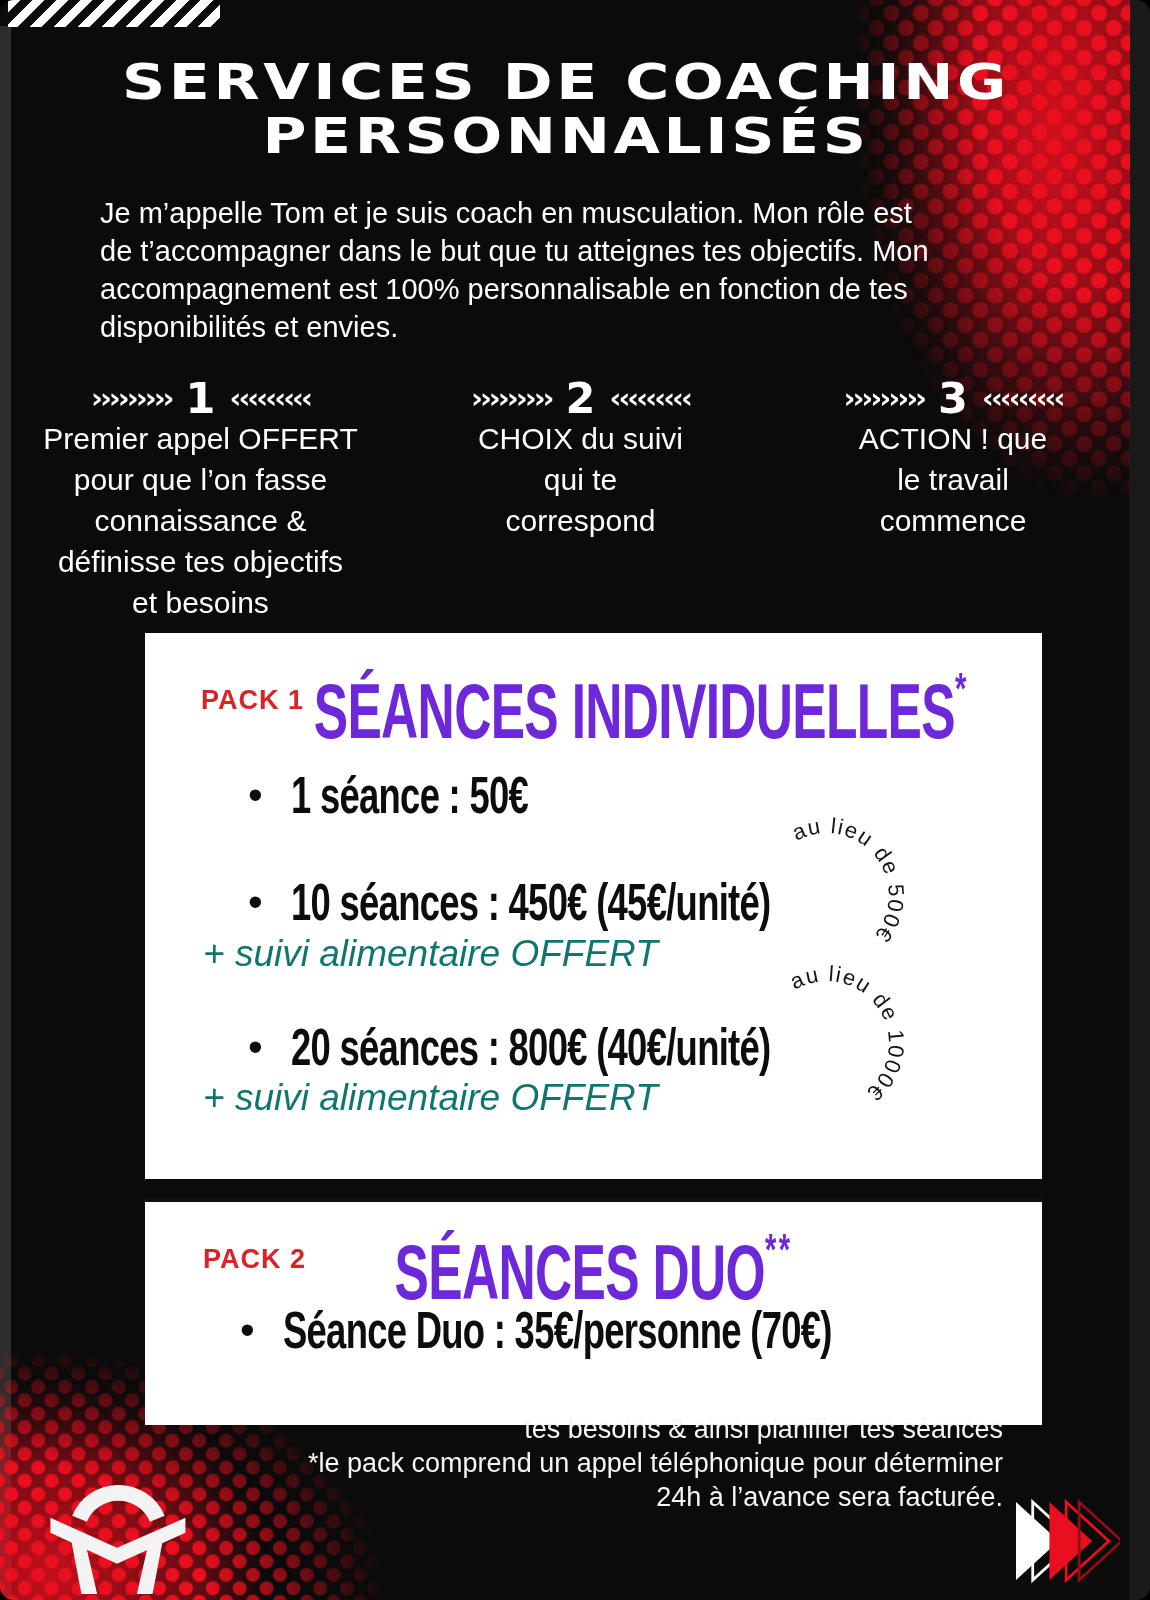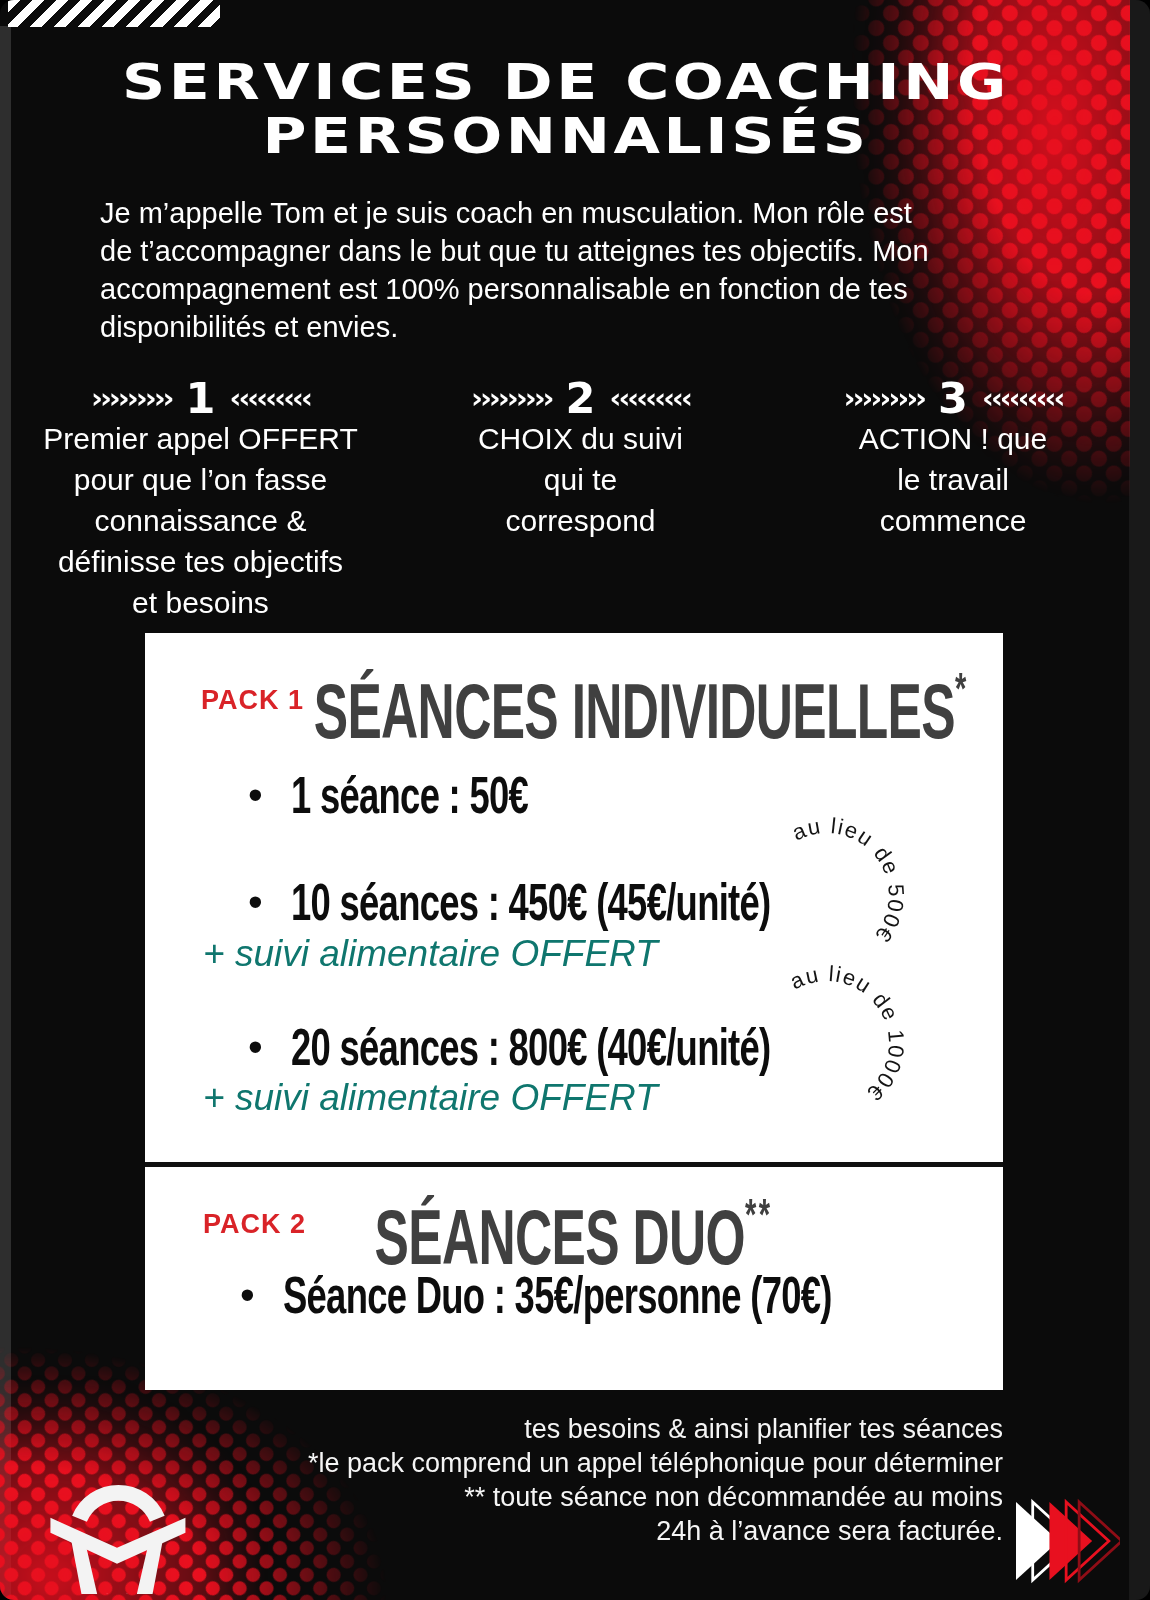--- a/index.html
+++ b/index.html
@@ -62,25 +62,25 @@
   .step{position:absolute;top:378px;text-align:center;color:#fff;}
   .step-header{display:flex;align-items:center;justify-content:center;gap:14px;}
   .chev{font-family:"DejaVu Sans",sans-serif;font-weight:bold;font-size:29px;letter-spacing:-3px;line-height:40px;}
   .step-num{font-family:"DejaVu Sans",sans-serif;font-weight:bold;font-size:43px;line-height:40px;}
   .step-text{margin-top:0;font-size:30px;line-height:41px;white-space:pre-line;}
   .step-1{left:18px;width:365px;}
   .step-2{left:413px;width:335px;}
   .step-3{left:788px;width:330px;}
 
   
-  .card{position:absolute;left:145px;width:858px;background:#ffffff;}
+  .card{position:absolute;left:145px;width:858px;background:#ffffff;padding-left:39px;}
   .card-1{top:633px;height:546px;}
-  .card-2{top:1162px;height:223px;border-top:5px solid #101010;}
+  .card-2{top:1197px;height:223px;border-top:5px solid #101010;}
   .pack-label{position:absolute;color:#d92328;font-weight:bold;font-size:27px;letter-spacing:1px;}
-  .card-title-wrap{position:absolute;left:0;right:0;text-align:center;white-space:nowrap;color:#404040;}
+  .card-title-wrap{position:absolute;left:0;right:0;text-align:center;white-space:nowrap;color:#6d28d9;}
   .card-title{display:inline-block;font-weight:bold;font-size:78px;line-height:80px;letter-spacing:-1px;
     transform:scaleX(.66);transform-origin:50% 50%;}
   .sup{font-size:44px;vertical-align:34px;letter-spacing:4px;}
   .price-row{position:absolute;display:flex;align-items:center;color:#0d0d0d;}
   .bullet{font-size:42px;line-height:1;margin-right:28px;}
   .price{font-weight:bold;font-size:52px;line-height:1;letter-spacing:-1px;white-space:nowrap;
     transform:scaleX(.7);transform-origin:0 50%;}
   .note{position:absolute;color:#0f766e;font-style:italic;font-size:37px;line-height:1;white-space:nowrap;}
   .badge-svg{position:absolute;}
   .badge-svg text{font-family:"Liberation Sans",sans-serif;font-size:22px;letter-spacing:1.5px;fill:#141414;}
@@ -202,21 +202,20 @@
     </div>
     <div class="price-row" style="left:95px;top:102px;">
       <span class="bullet">•</span>
       <span class="price">Séance Duo : 35€/personne (70€)</span>
     </div>
   </div>
 
   <div class="abs footnotes">
     <div>tes besoins &amp; ainsi planifier tes séances</div>
     <div>*le pack comprend un appel téléphonique pour déterminer</div>
-    <div>** toute séance non décommandée au moins</div>
     <div>24h à l’avance sera facturée.</div>
   </div>
 
   <svg class="abs logo" viewBox="0 0 320 400">
     <path d="M80 240 A 90 90 0 0 1 246 240" fill="none" stroke="#f3f3f3" stroke-width="34"></path>
     <polygon points="18,238 160,302 306,238 306,270 160,336 18,270" fill="#f3f3f3"></polygon>
     <polygon points="62,284 94,298 124,428 92,442" fill="#f3f3f3"></polygon>
     <polygon points="66,412 140,400 104,474" fill="#f3f3f3"></polygon>
     <polygon points="258,284 226,298 196,428 228,442" fill="#f3f3f3"></polygon>
     <polygon points="254,412 180,400 216,474" fill="#f3f3f3"></polygon>

